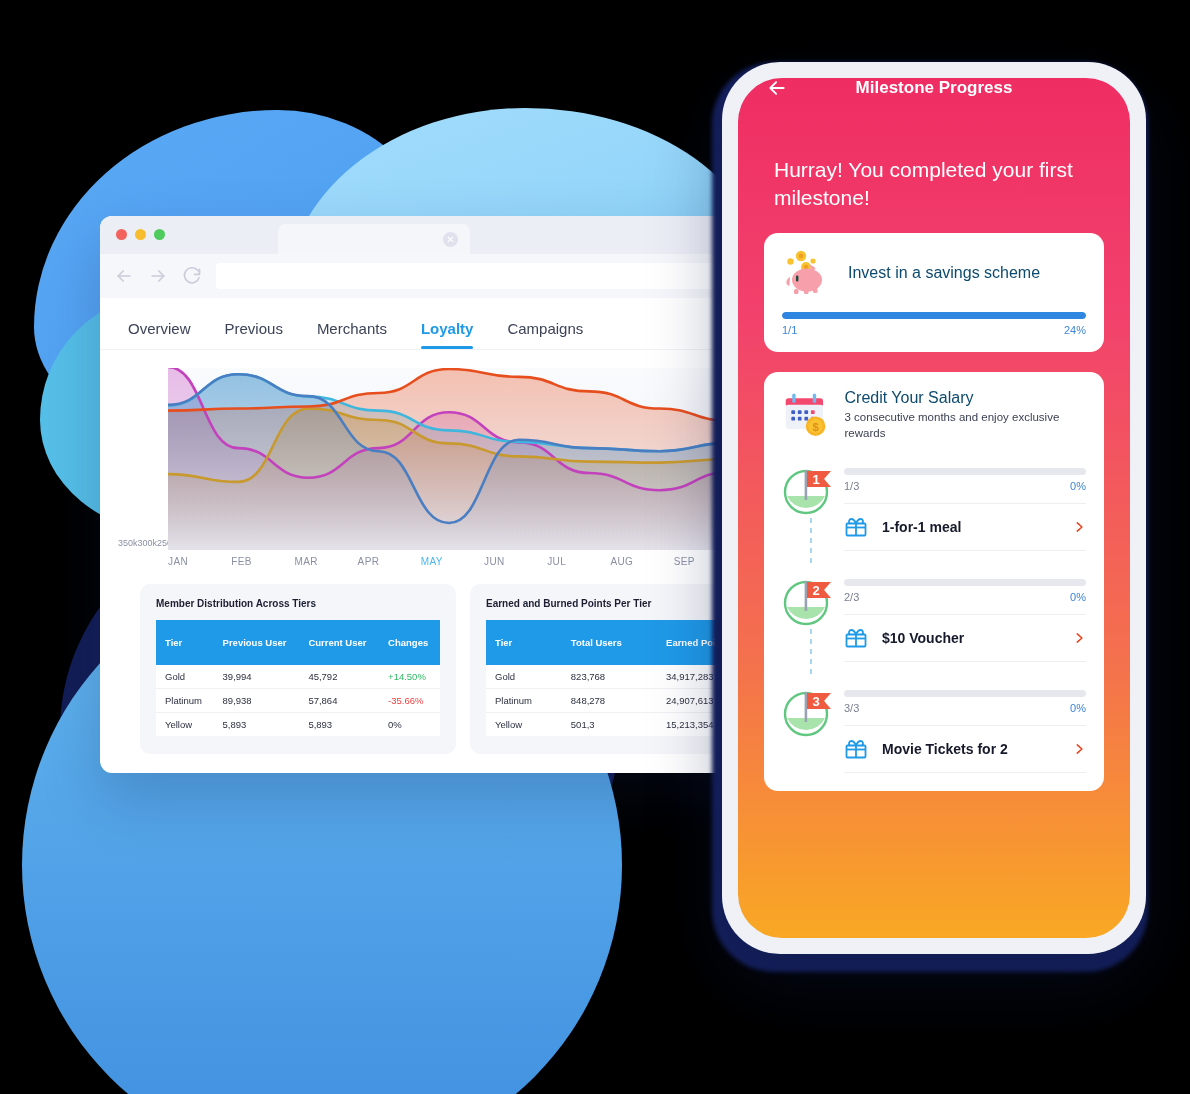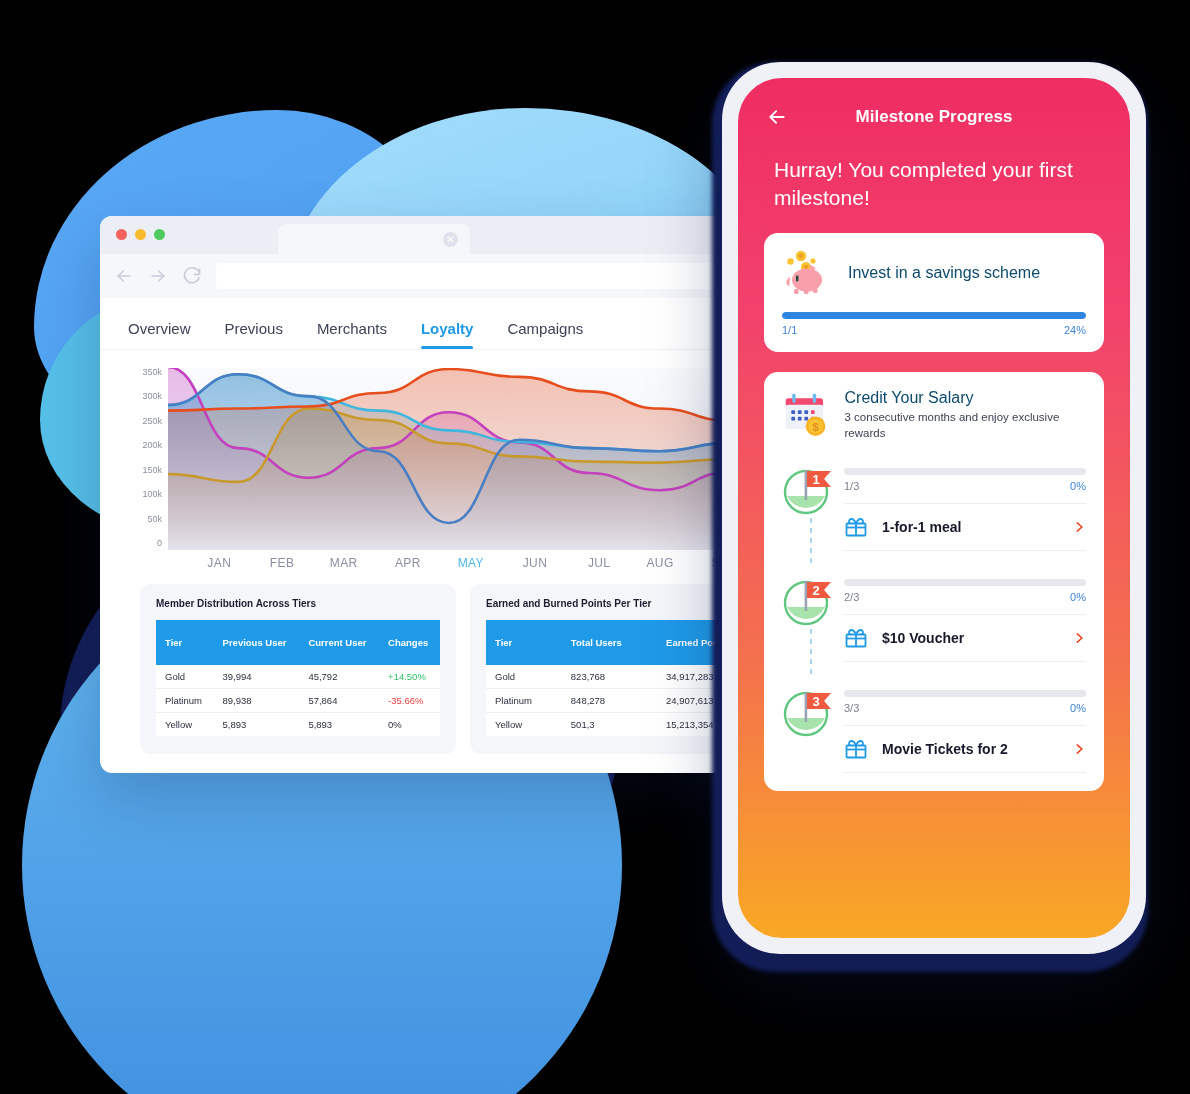--- a/index.html
+++ b/index.html
@@ -85,35 +85,35 @@
   .tab-item.active:after{
     content:"";position:absolute;left:0;right:0;bottom:0;height:3px;
     background:#1f9ae8;border-radius:2px;
   }
 
   
   #chart-panel{position:relative;margin:18px 0 0 0;padding:0 0 0 0;}
   #chart-wrap{position:relative;width:700px;height:200px;}
   #chart-yaxis{
     position:absolute;left:18px;top:0;width:44px;height:180px;
-    display:flex;flex-direction:column;justify-content:space-between;
+    display:flex;flex-direction:row;justify-content:space-between;
     align-items:flex-end;
   }
   .ytick{font-size:9px;color:#8a8fa3;line-height:1;}
   #chart-plot{
     position:absolute;left:68px;top:0;width:632px;height:182px;
     background:linear-gradient(180deg,#fafbfd 0%,#eceef5 100%);
     overflow:hidden;
   }
   #chart-xaxis{
     position:absolute;left:68px;top:188px;width:632px;
     display:flex;
   }
   .xtick{
-    flex:1;text-align:right;font-size:12px;color:#8a8fa3;letter-spacing:.4px;
+    flex:1;text-align:left;font-size:10px;color:#8a8fa3;letter-spacing:.4px;
   }
   .xtick.active{color:#4cb8ee;}
 
   
   #cards-row{display:flex;gap:14px;padding:16px 0 0 40px;}
   .stat-card{
     background:#f5f6fa;border-radius:10px;padding:14px 16px 18px 16px;
     width:316px;flex:none;box-sizing:border-box;
   }
   .card-title{
@@ -144,21 +144,21 @@
     background:#f0f1f6;border-radius:58px;
     box-shadow:0 30px 70px rgba(15,25,70,.35);
     padding:16px;box-sizing:border-box;
   }
   #phone-screen{
     width:100%;height:100%;border-radius:44px;overflow:hidden;
     background:linear-gradient(180deg,#ef2d63 0%,#f2426c 28%,#f4714d 68%,#f9a824 100%);
     position:relative;
   }
   #phone-appbar{
-    height:78px;display:flex;align-items:center;padding:0 26px;
+    height:78px;display:flex;align-items:flex-start;padding:0 26px;
     position:relative;
   }
   #back-icon{width:26px;height:20px;color:#fff;flex:none;cursor:pointer;}
   #phone-title{
     position:absolute;left:0;right:0;text-align:center;
     color:#fff;font-size:17px;font-weight:700;pointer-events:none;
   }
   #phone-headline{
     color:#fff;font-size:21px;line-height:1.32;font-weight:400;
     padding:0 30px 22px 36px;

